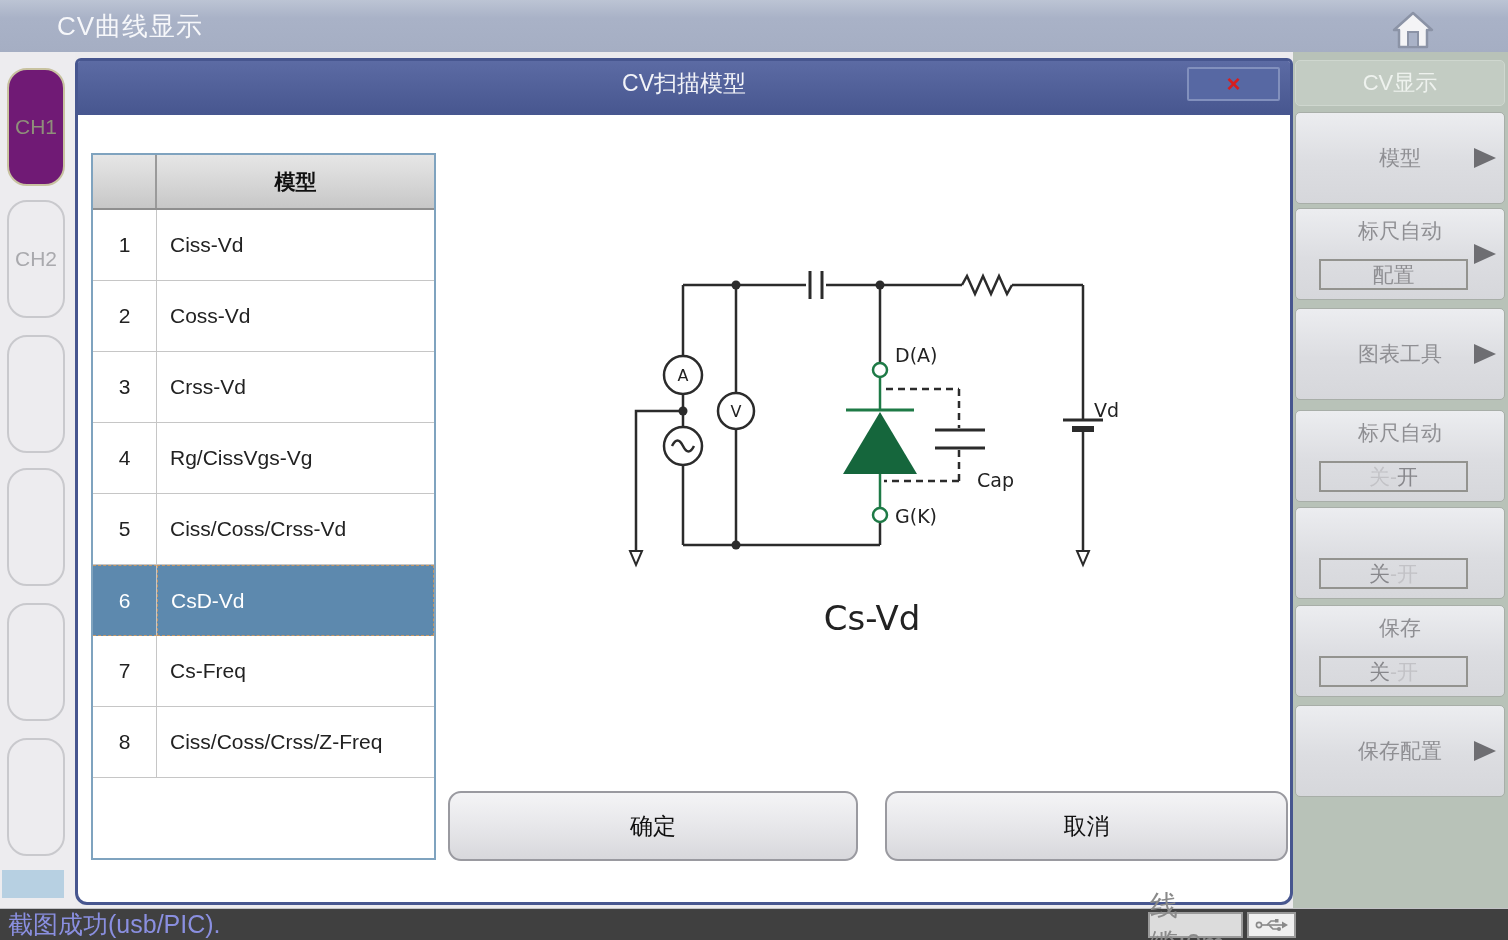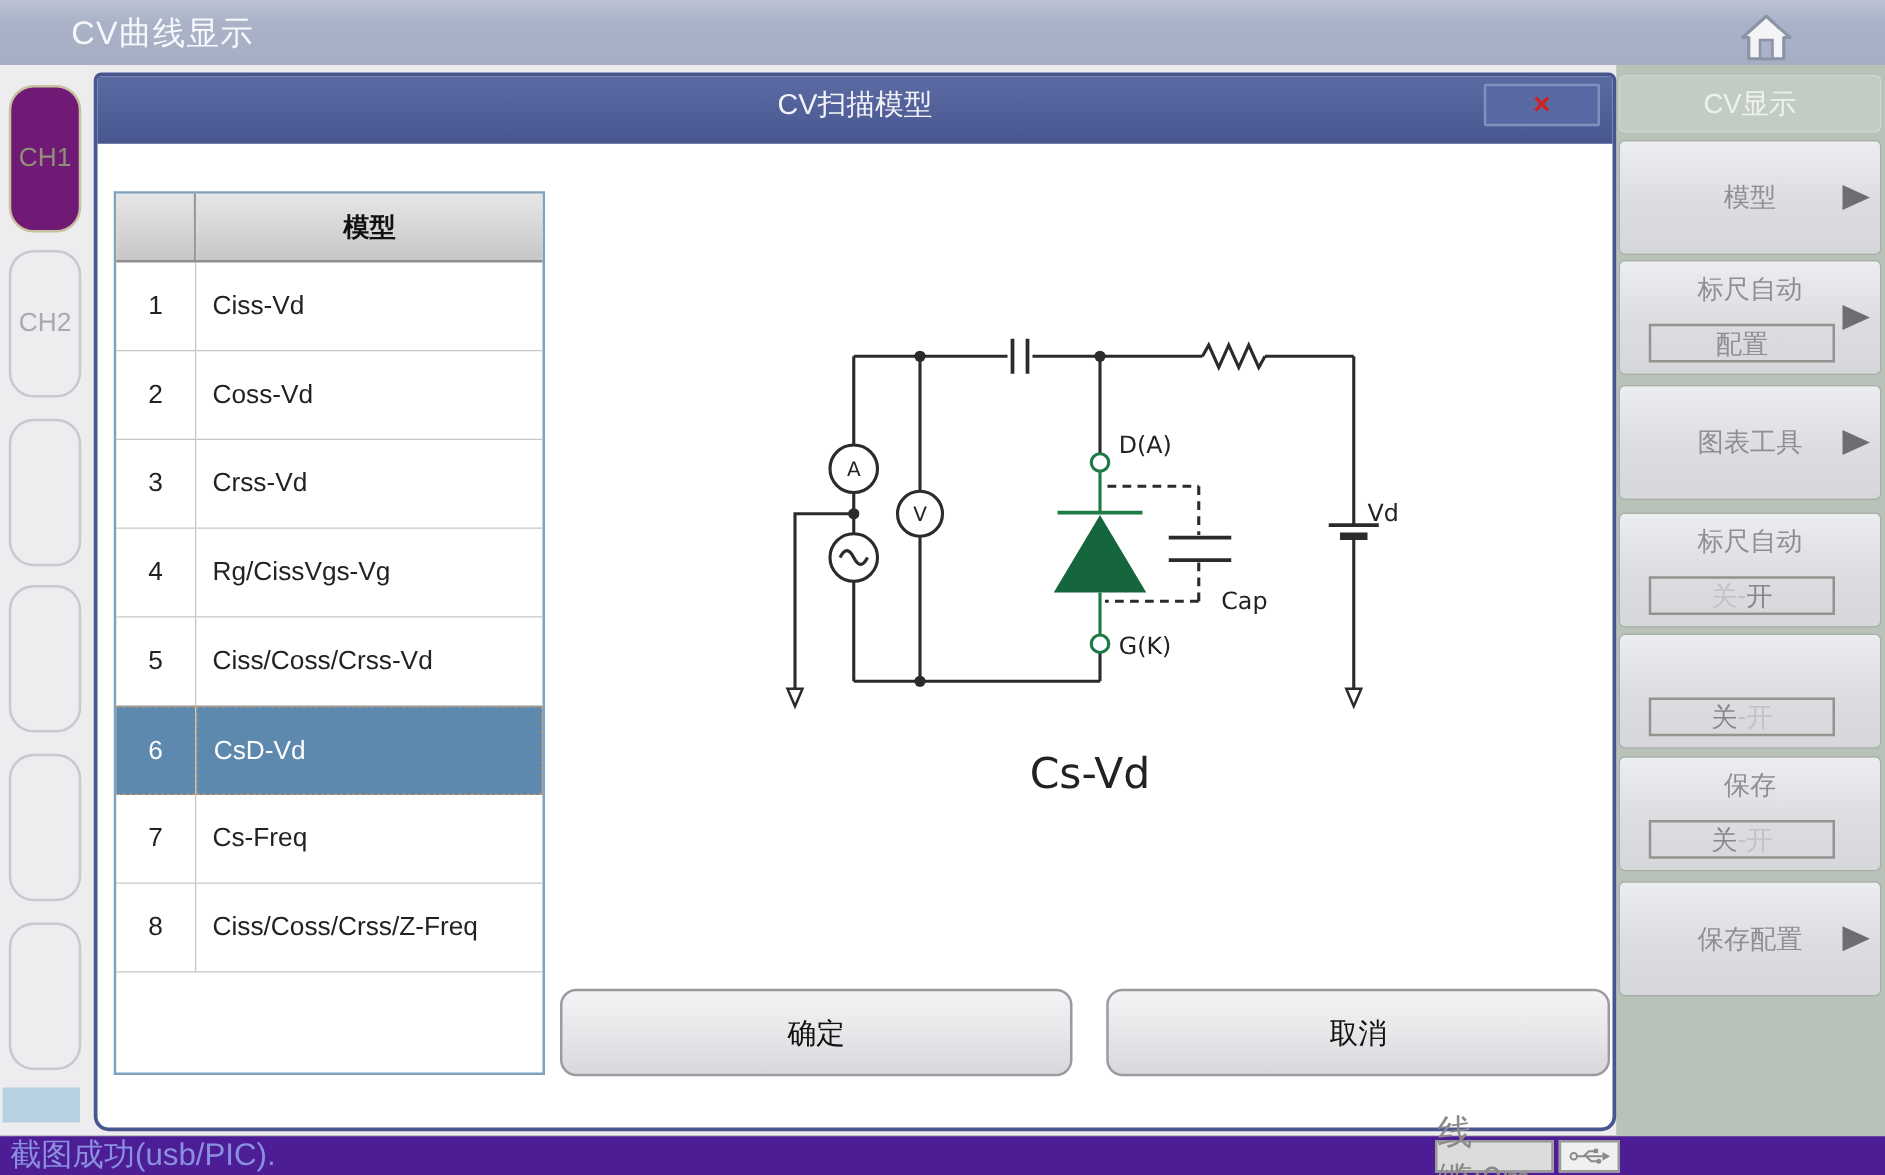--- a/index.html
+++ b/index.html
@@ -76,21 +76,21 @@
     border:2px solid #9a9aa0; border-radius:13px;
     display:flex; align-items:center; justify-content:center; font-size:23px; color:#111; }
   .btn-ok { left:370px; width:410px; }
   .btn-cancel { left:807px; width:403px; }
 
   
   .circuit { position:absolute; left:600px; top:255px; width:545px; height:395px; }
 
   
   .statusbar { position:absolute; left:0; top:908px; width:1508px; height:32px;
-    background:#4c1d95; border-top:1px solid #c2c2c6; }
+    background:#404040; border-top:1px solid #c2c2c6; }
   .sb-msg { position:absolute; left:8px; top:0; line-height:31px; font-size:25px; color:#8a8fe0; }
   .sb-box { position:absolute; top:3px; height:26px; border:2px solid #9a9a9a;
     display:flex; align-items:center; justify-content:center; font-size:28px; color:#8a8a8a; background:#dcdcdc; }
   .sb-cable { left:1148px; width:95px; }
   .sb-usb { left:1247px; width:49px; background:#f0f0f0; }
   .sb-time { position:absolute; left:1305px; top:0; line-height:31px; font-size:22px; color:#8a8a8a; }
 </style>
 </head>
 <body>
 

